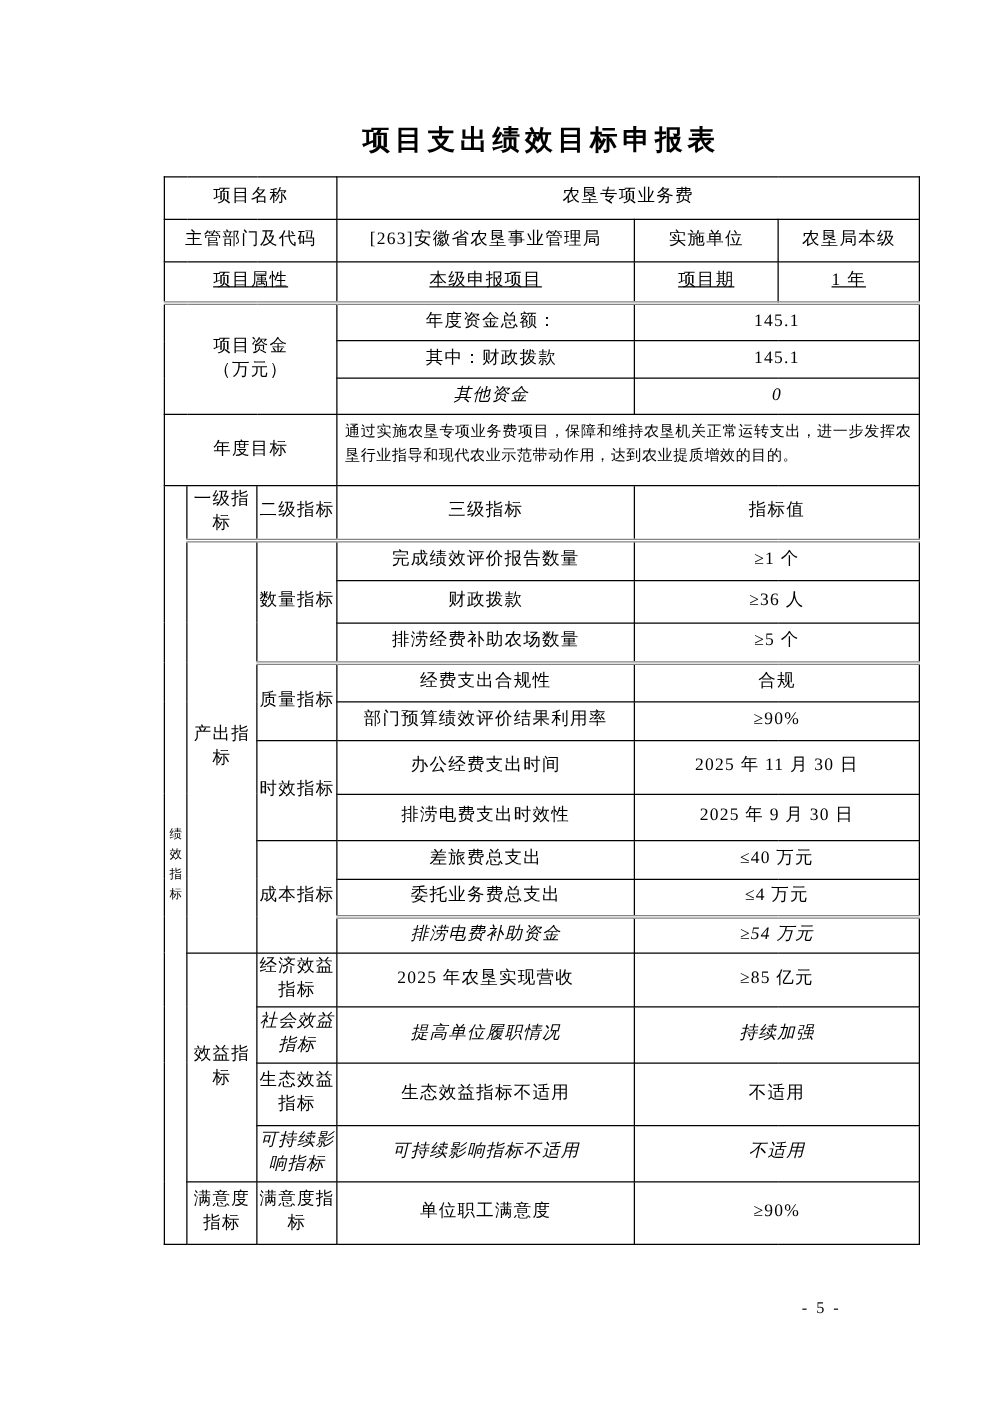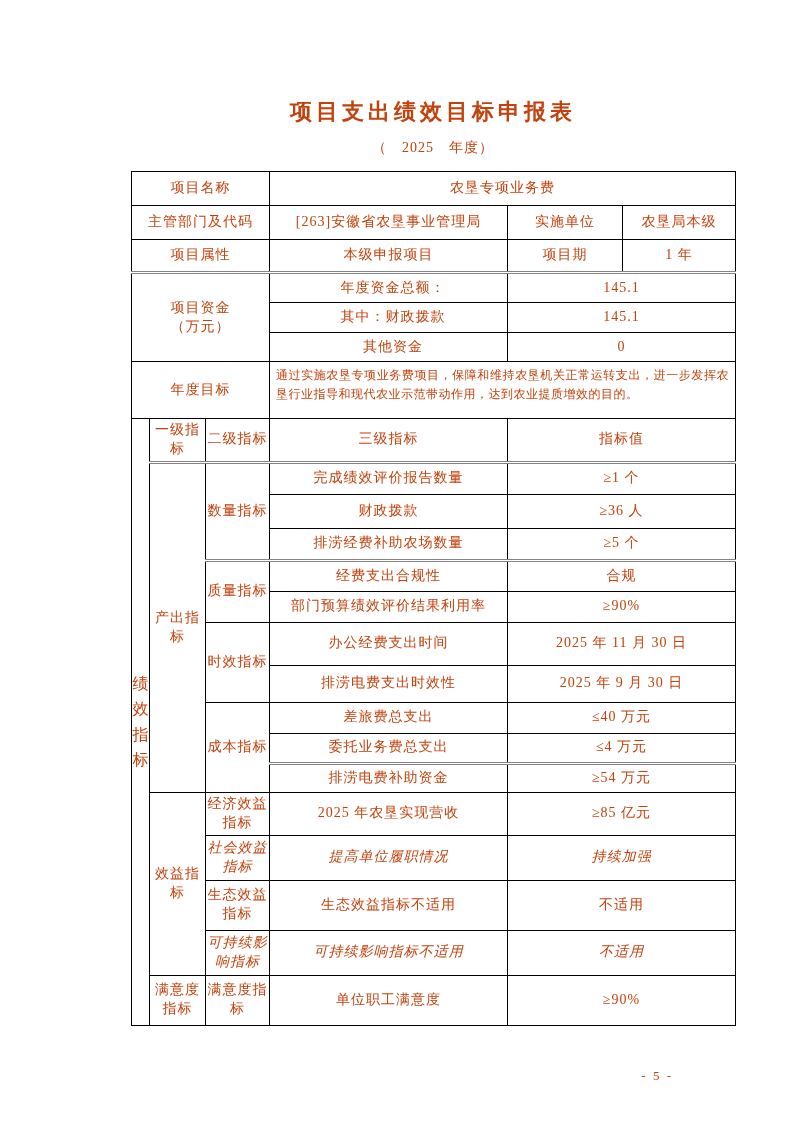--- a/index.html
+++ b/index.html
@@ -1,20 +1,20 @@
 <!DOCTYPE html>
 <html><head>
 <meta charset="utf-8">
 <style>
   * { box-sizing: border-box; }
   html, body { margin: 0; padding: 0; background: #ffffff; }
   .page {
     width: 794px; height: 1123px; background: #ffffff;
     font-family: "Liberation Serif", "DejaVu Serif", serif;
-    color: #c2410c; overflow: hidden; position: relative;
+    color: #000000; overflow: hidden; position: relative;
   }
   .content { padding: 97px 0 0 131px; width: 735px; }
   .doc-title {
     width: 604px; text-align: center; margin: 0;
     font-family: "Liberation Sans", "DejaVu Sans", sans-serif;
     font-size: 22px; font-weight: bold; letter-spacing: 4px;
   }
   .doc-subtitle {
     width: 604px; text-align: center; margin-top: 12px;
     font-size: 14px; letter-spacing: 1px;
@@ -28,40 +28,39 @@
     font-size: 14px; letter-spacing: 1px; padding: 2px 1px;
     overflow: hidden; line-height: 1.35;
   }
   td.left { text-align: center; padding-left: 10px; }
   td.goal {
     text-align: left; text-align: justify; font-size: 12px;
     padding: 4px 6px; letter-spacing: 0.5px; line-height: 1.55;
     vertical-align: top;
   }
   td.pre { white-space: pre-line; }
-  td.side { padding: 0; font-size: 16px; line-height: 1.6; letter-spacing: 0; }
+  td.side { padding: 0; font-size: 10px; line-height: 1.6; letter-spacing: 0; }
   tr.thick > td { border-top: 3px double #848484; }
   
-  tr.h34 { height: 34px; } tr.h33 { height: 33px; } tr.h30 { height: 30px; }
-  tr.h29 { height: 29px; } tr.h57 { height: 57px; } tr.h38 { height: 38px; }
+  tr.h34 { height: 34px; } tr.h33 { height: 33px; text-decoration: underline; } tr.h30 { height: 30px; }
+  tr.h29 { height: 29px; font-style: italic; } tr.h57 { height: 57px; } tr.h38 { height: 38px; }
   tr.h32 { height: 32px; } tr.h31 { height: 31px; } tr.h43 { height: 43px; }
   tr.h37 { height: 37px; } tr.h45 { height: 45px; font-style: italic; } tr.h50 { height: 50px; margin-top: 40px; }
   .footer {
     width: 604px; text-align: right; padding-right: 62px;
     margin-top: 42px; font-size: 13px; letter-spacing: 2px;
   }
 </style>
 </head>
 <body>
 
 <div class="page">
   <div class="content">
 
     <h1 class="doc-title">项目支出绩效目标申报表</h1>
-    <div class="doc-subtitle">（　2025　年度）</div>
 
     <table class="form">
       <colgroup>
         <col style="width:18px">
           <col style="width:56px">
           <col style="width:64px">
         <col style="width:238px">
           <col style="width:115px">
           <col style="width:113px">
       </colgroup>

